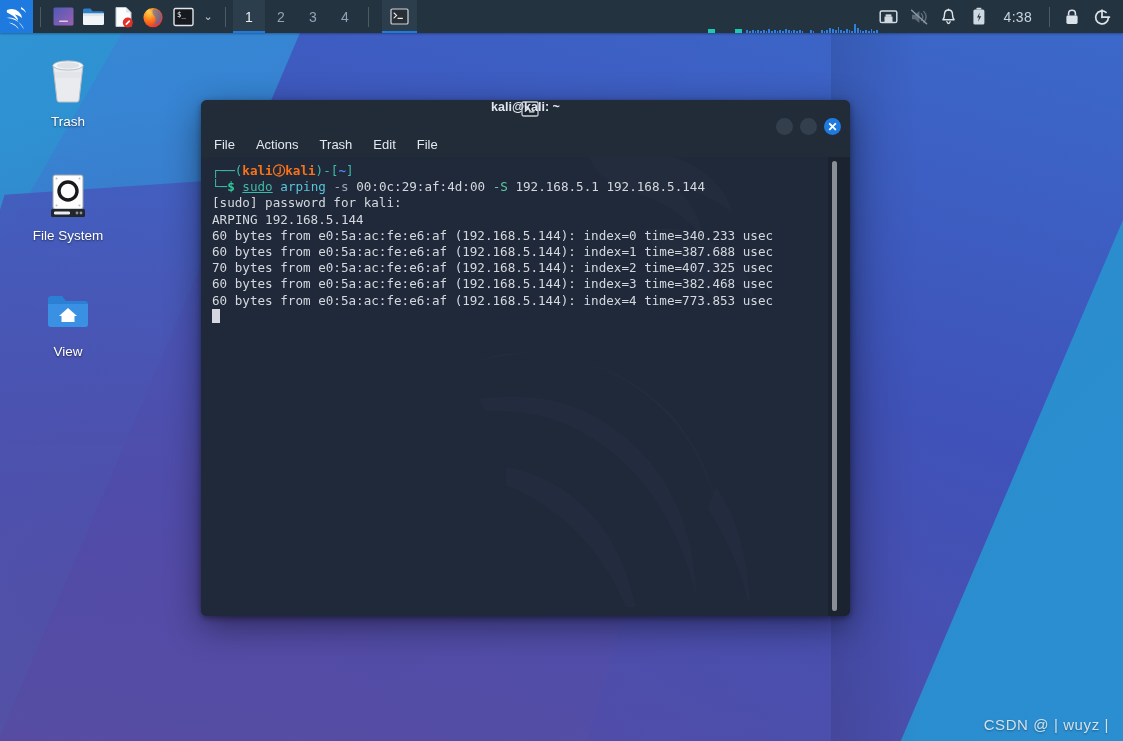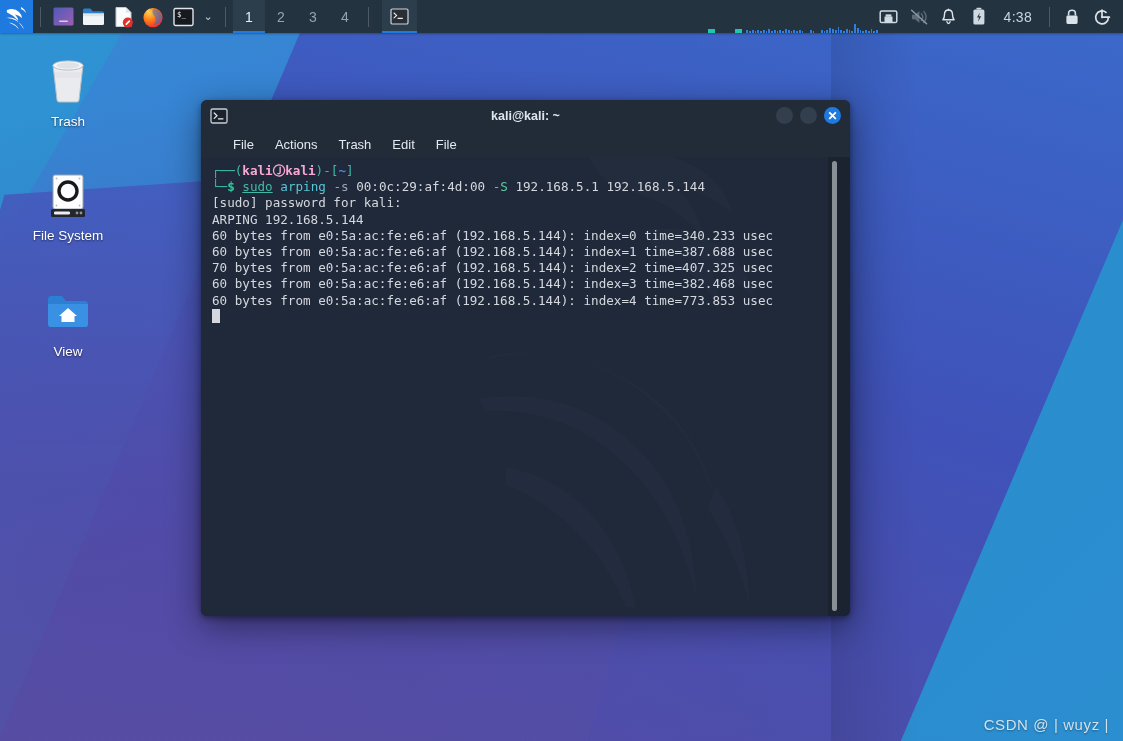--- a/index.html
+++ b/index.html
@@ -118,36 +118,37 @@
     background: #1f2733;
     border-radius: 6px;
     box-shadow: 0 10px 34px rgba(0,0,0,.45), 0 2px 6px rgba(0,0,0,.4);
     overflow: hidden;
     z-index: 20;
   }
   .term-titlebar {
     height: 31px; background: #222b38;
     display: flex; align-items: center; position: relative;
     border-radius: 6px 6px 0 0;
+    flex-direction: column;
   }
   .tt-appicon { margin-left: 9px; width: 18px; height: 18px; }
   .tt-title {
     position: absolute; left: 0; right: 0; text-align: center;
     color: #dfe6ee; font-size: 12.5px; font-weight: bold;
     pointer-events: none;
   }
   .tt-ctrls { margin-left: auto; display: flex; align-items: center; gap: 7px; padding-right: 9px; }
   .ctl { width: 17px; height: 17px; border-radius: 50%; background: #343f4d; cursor: pointer; }
   .ctl.close {
     background: #1f7ae0; display:flex; align-items:center; justify-content:center;
     color:#fff; font-size: 12px; font-weight: bold; line-height: 1;
   }
   .term-menubar {
     height: 26px; background: #222b38;
-    display: flex; align-items: center; padding-left: 23px; gap: 3px;
+    display: flex; align-items: center; padding-left: 4px; gap: 3px;
   }
   .menu-item {
     color: #e2e8ef; font-size: 13px; padding: 2px 9px; border-radius: 3px; cursor: pointer;
   }
 
   .term-body {
     position: relative;
     height: 459px; background: #20293a;
     overflow: hidden;
   }
@@ -161,21 +162,21 @@
     position: relative;
     padding: 6px 0 0 11px;
     font-family: "DejaVu Sans Mono", "Liberation Mono", monospace;
     font-size: 12.6px;
     line-height: 16.2px;
     color: #d4d8de;
     white-space: pre;
   }
   .c-frame  { color: #3fb9a5; }
   .c-paren  { color: #3fb9a5; }
-  .c-user   { color: #f9a8d4; font-weight: bold; }
+  .c-user   { color: #f97316; font-weight: bold; }
   .c-tilde  { color: #4d88f2; font-weight: bold; }
   .c-dollar { color: #2ecc9a; font-weight: bold; }
   .c-sudo   { color: #3fb9a5; text-decoration: underline; }
   .c-cmd    { color: #56c6d8; }
   .c-flag   { color: #9aa4b0; }
   .c-flagS  { color: #5ec9a0; }
   .c-plain  { color: #d4d8de; }
   .cursor {
     display: inline-block; width: 7.6px; height: 14px;
     background: #d4d8de; vertical-align: -2px;

